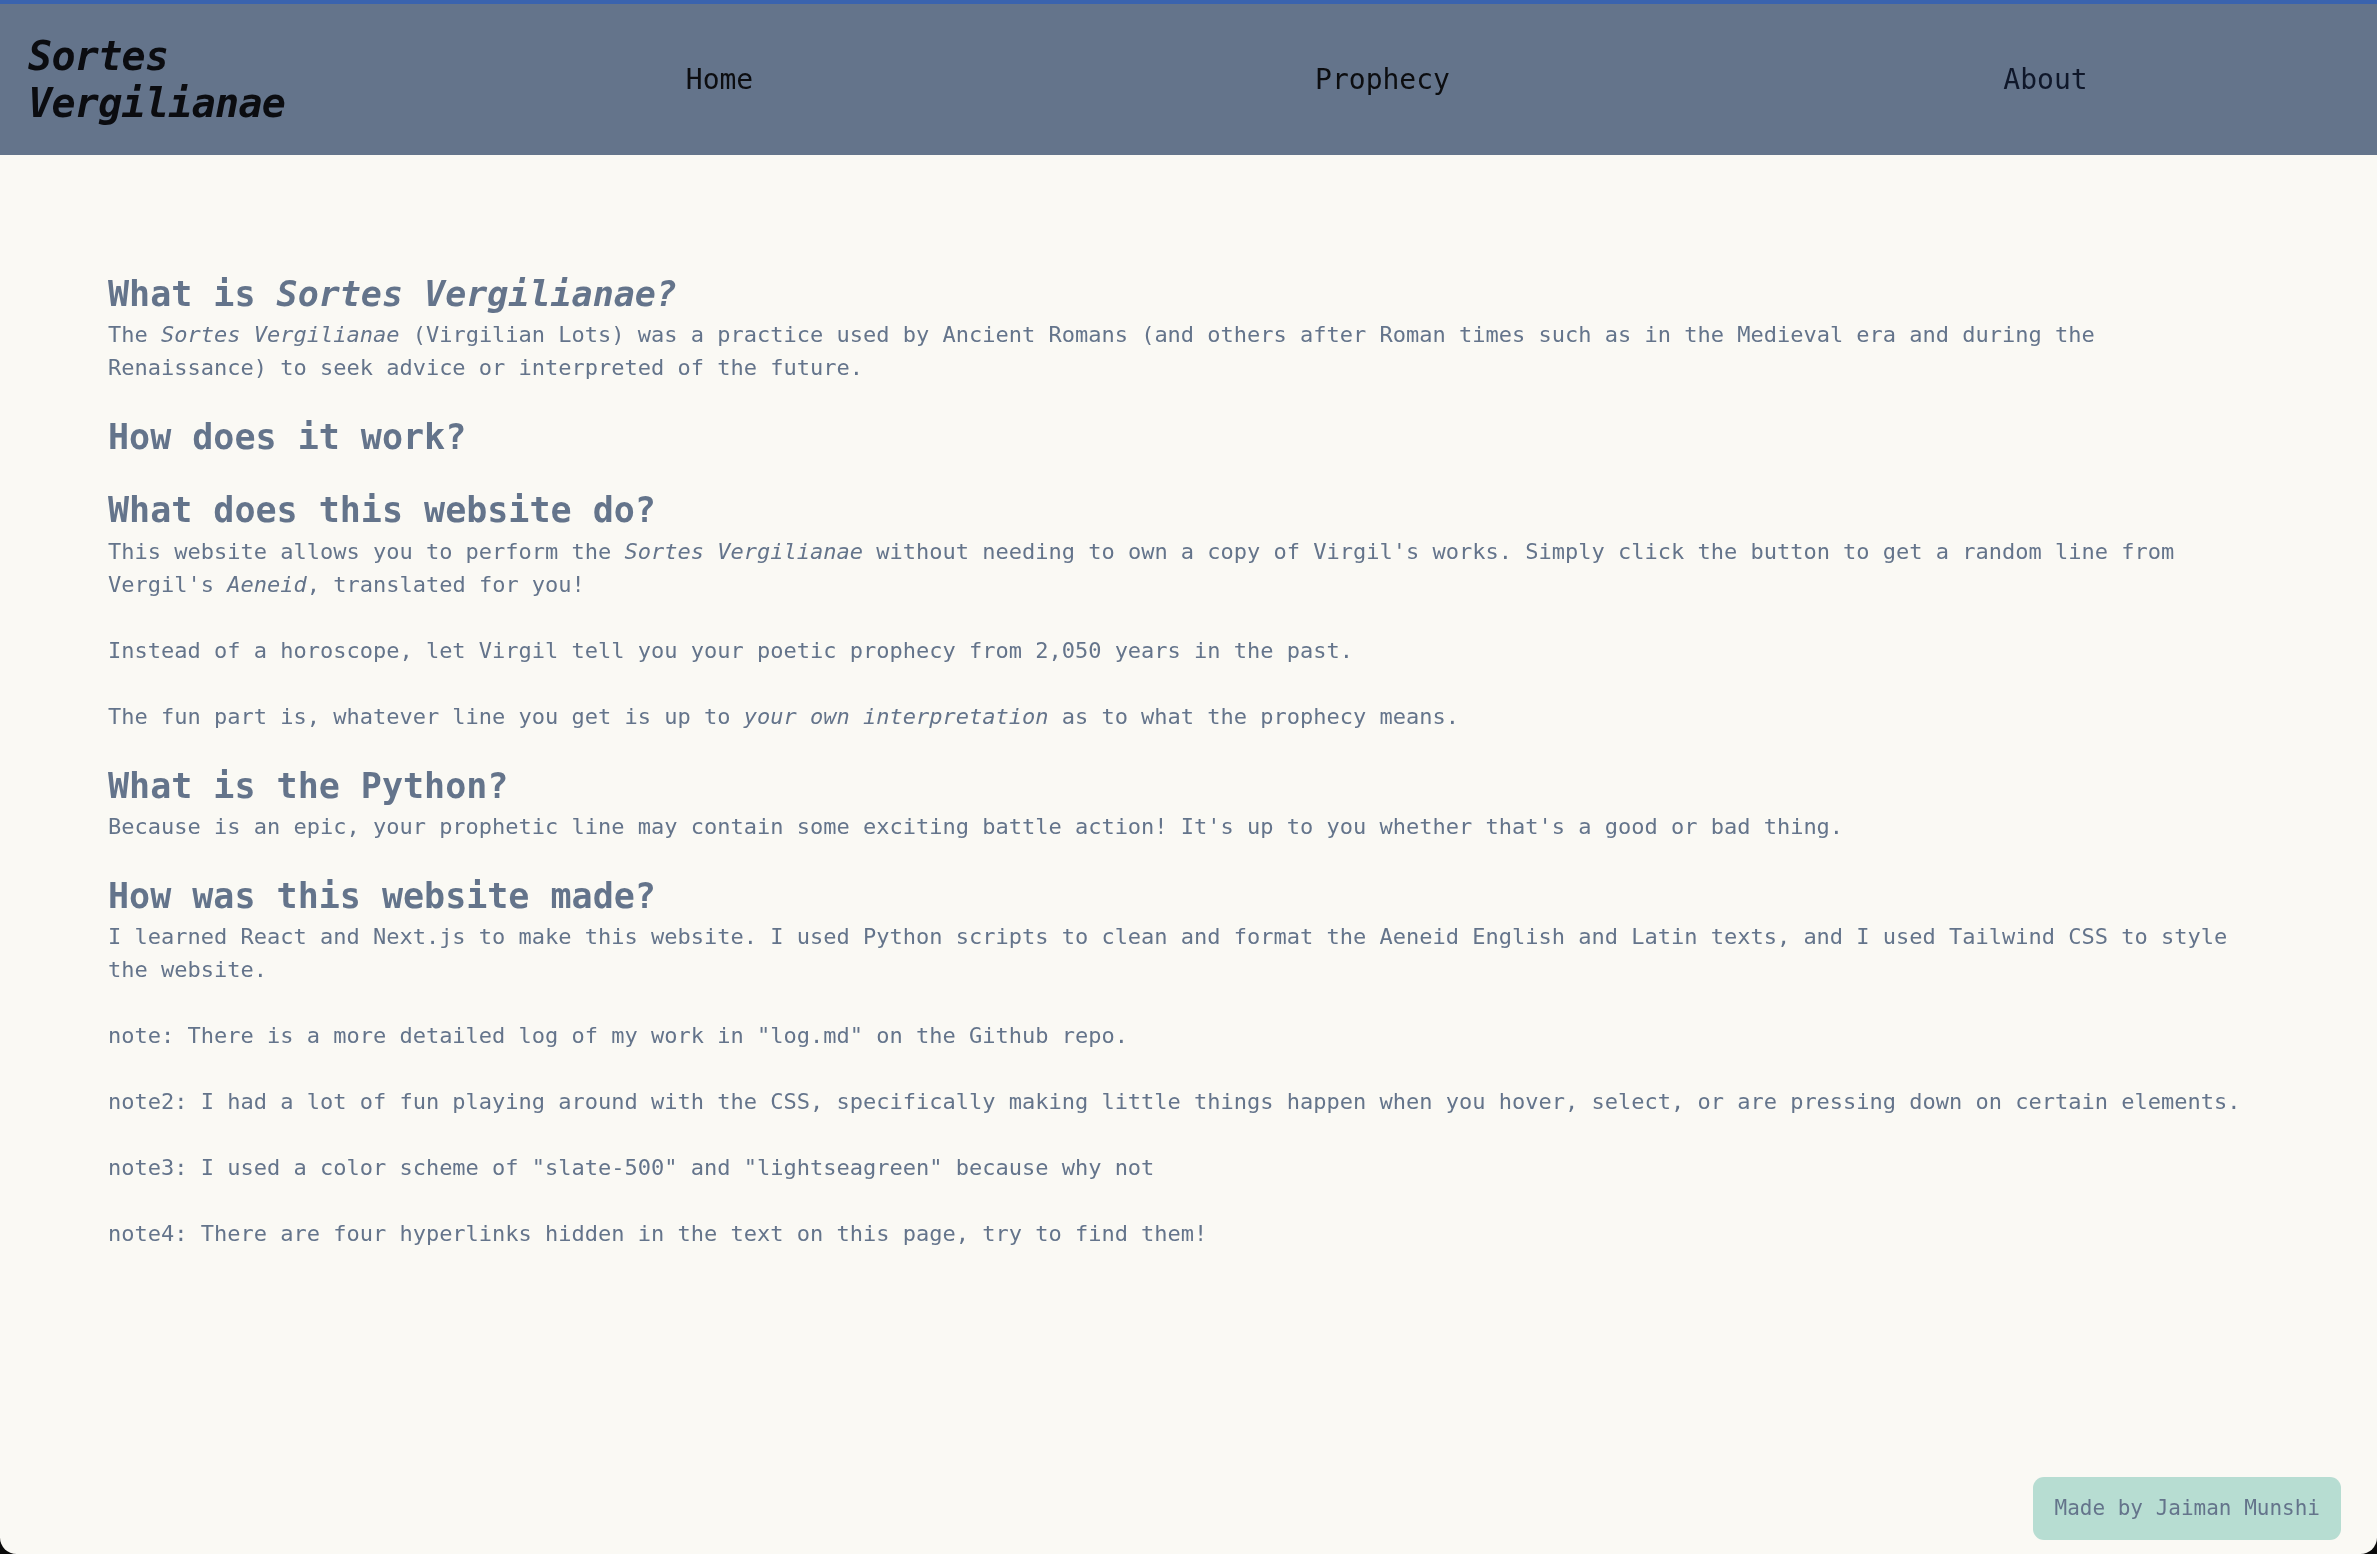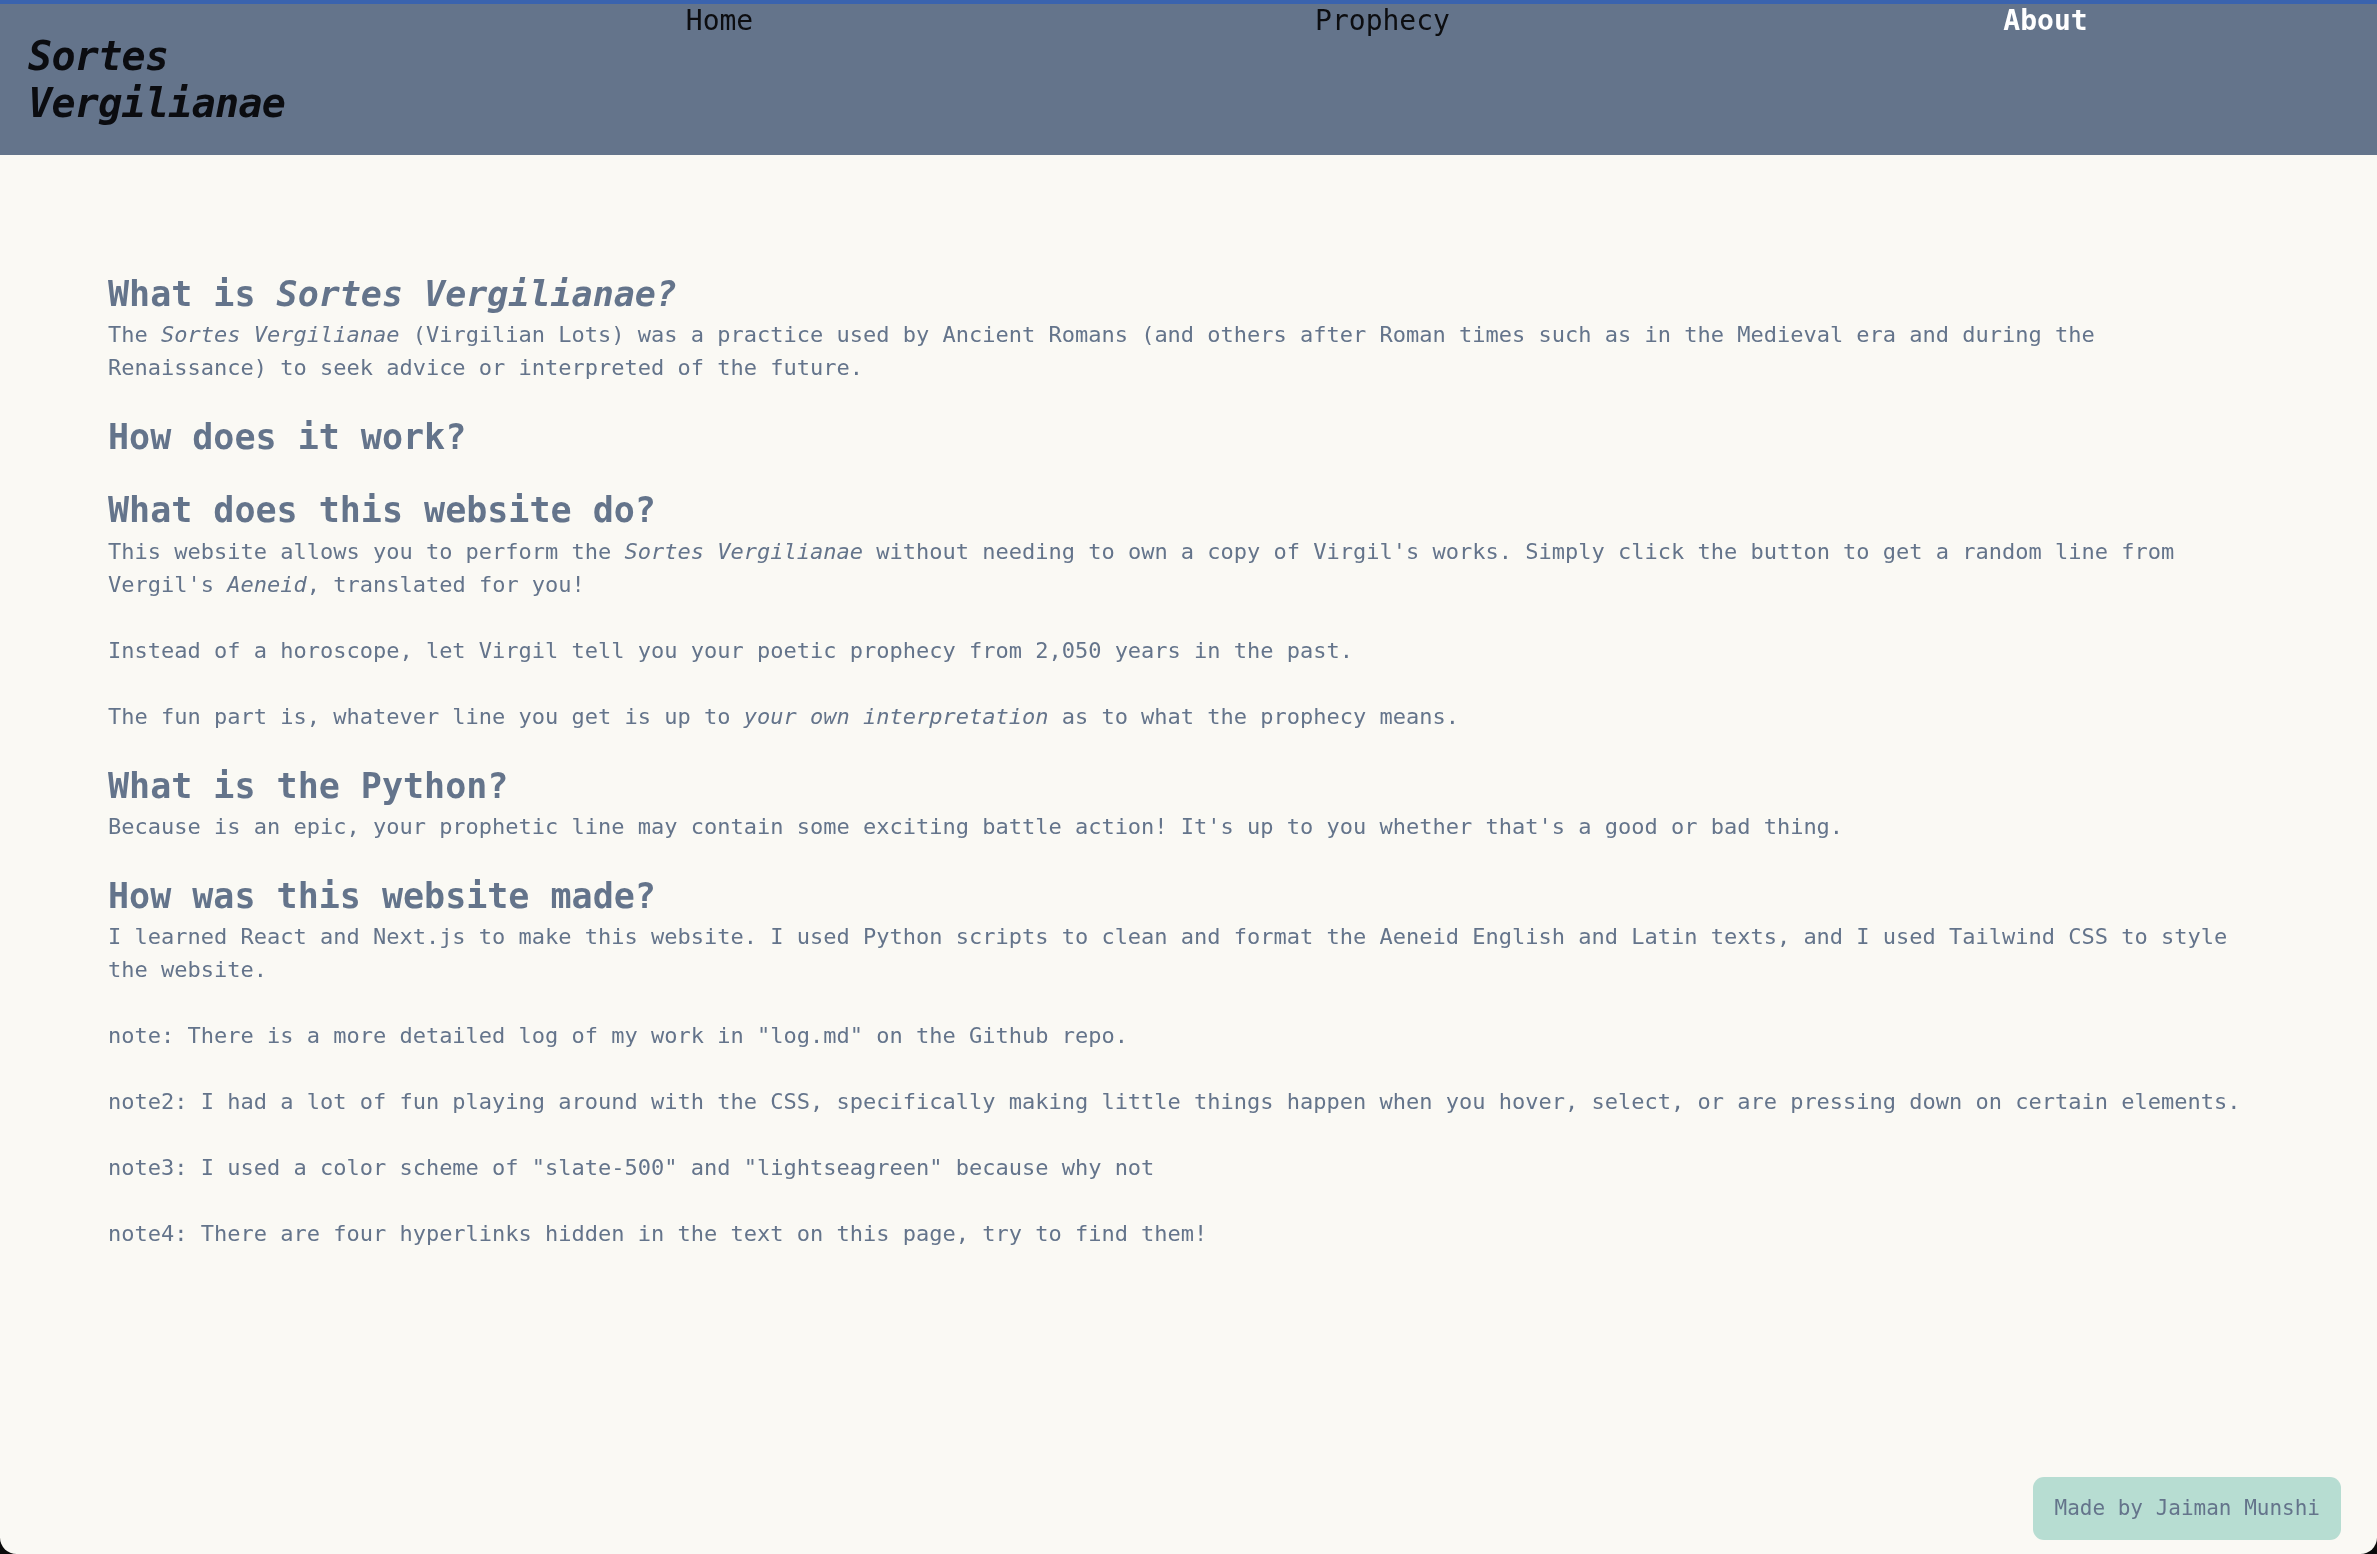--- a/index.html
+++ b/index.html
@@ -42,33 +42,33 @@
     font-size: 40px;
     line-height: 1.18;
     font-weight: bold;
     font-style: italic;
     color: #0b0c10;
     letter-spacing: -0.7px;
   }
   nav.main-nav {
     flex: 1 1 auto;
     display: flex;
-    align-items: flex-start;
+    align-items: center;
     height: 100%;
   }
   .nav-item {
     flex: 1 1 0;
     text-align: center;
     font-size: 28px;
     color: #0c0d10;
     cursor: pointer;
   }
   .nav-item.active {
-    color: #ffffff;
-    font-weight: bold;
+    color: #0f172a;
+    font-weight: normal;
   }
   main.content {
     padding: 66px 0 0 108px;
     width: 2153px;
     margin-top: 20px;
   }
   h2.sec-heading {
     font-size: 35px;
     line-height: 40px;
     font-weight: bold;

